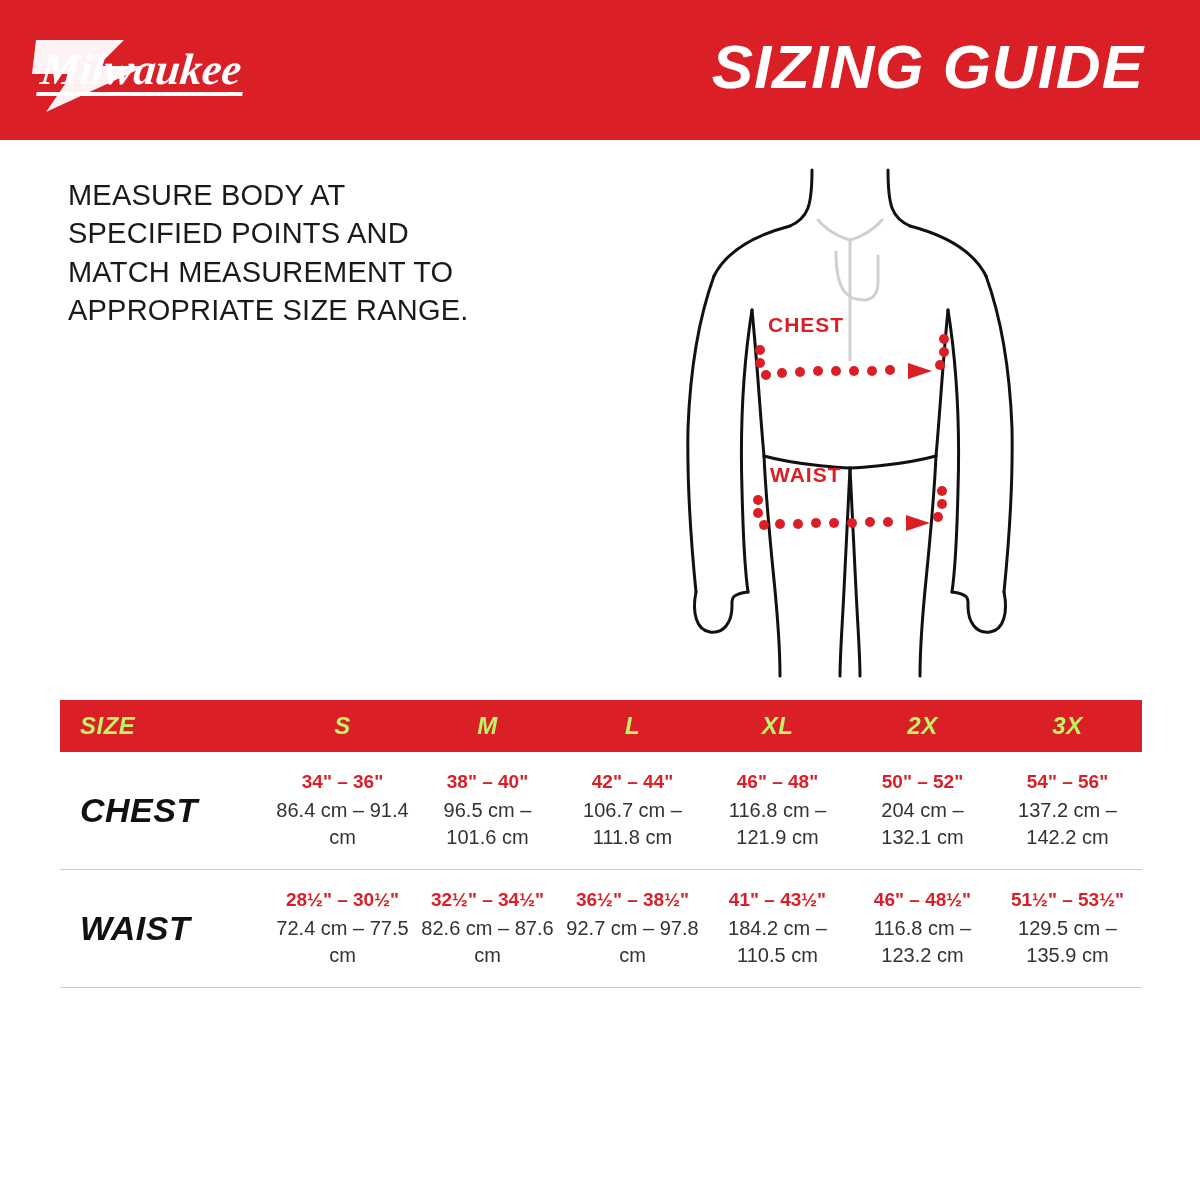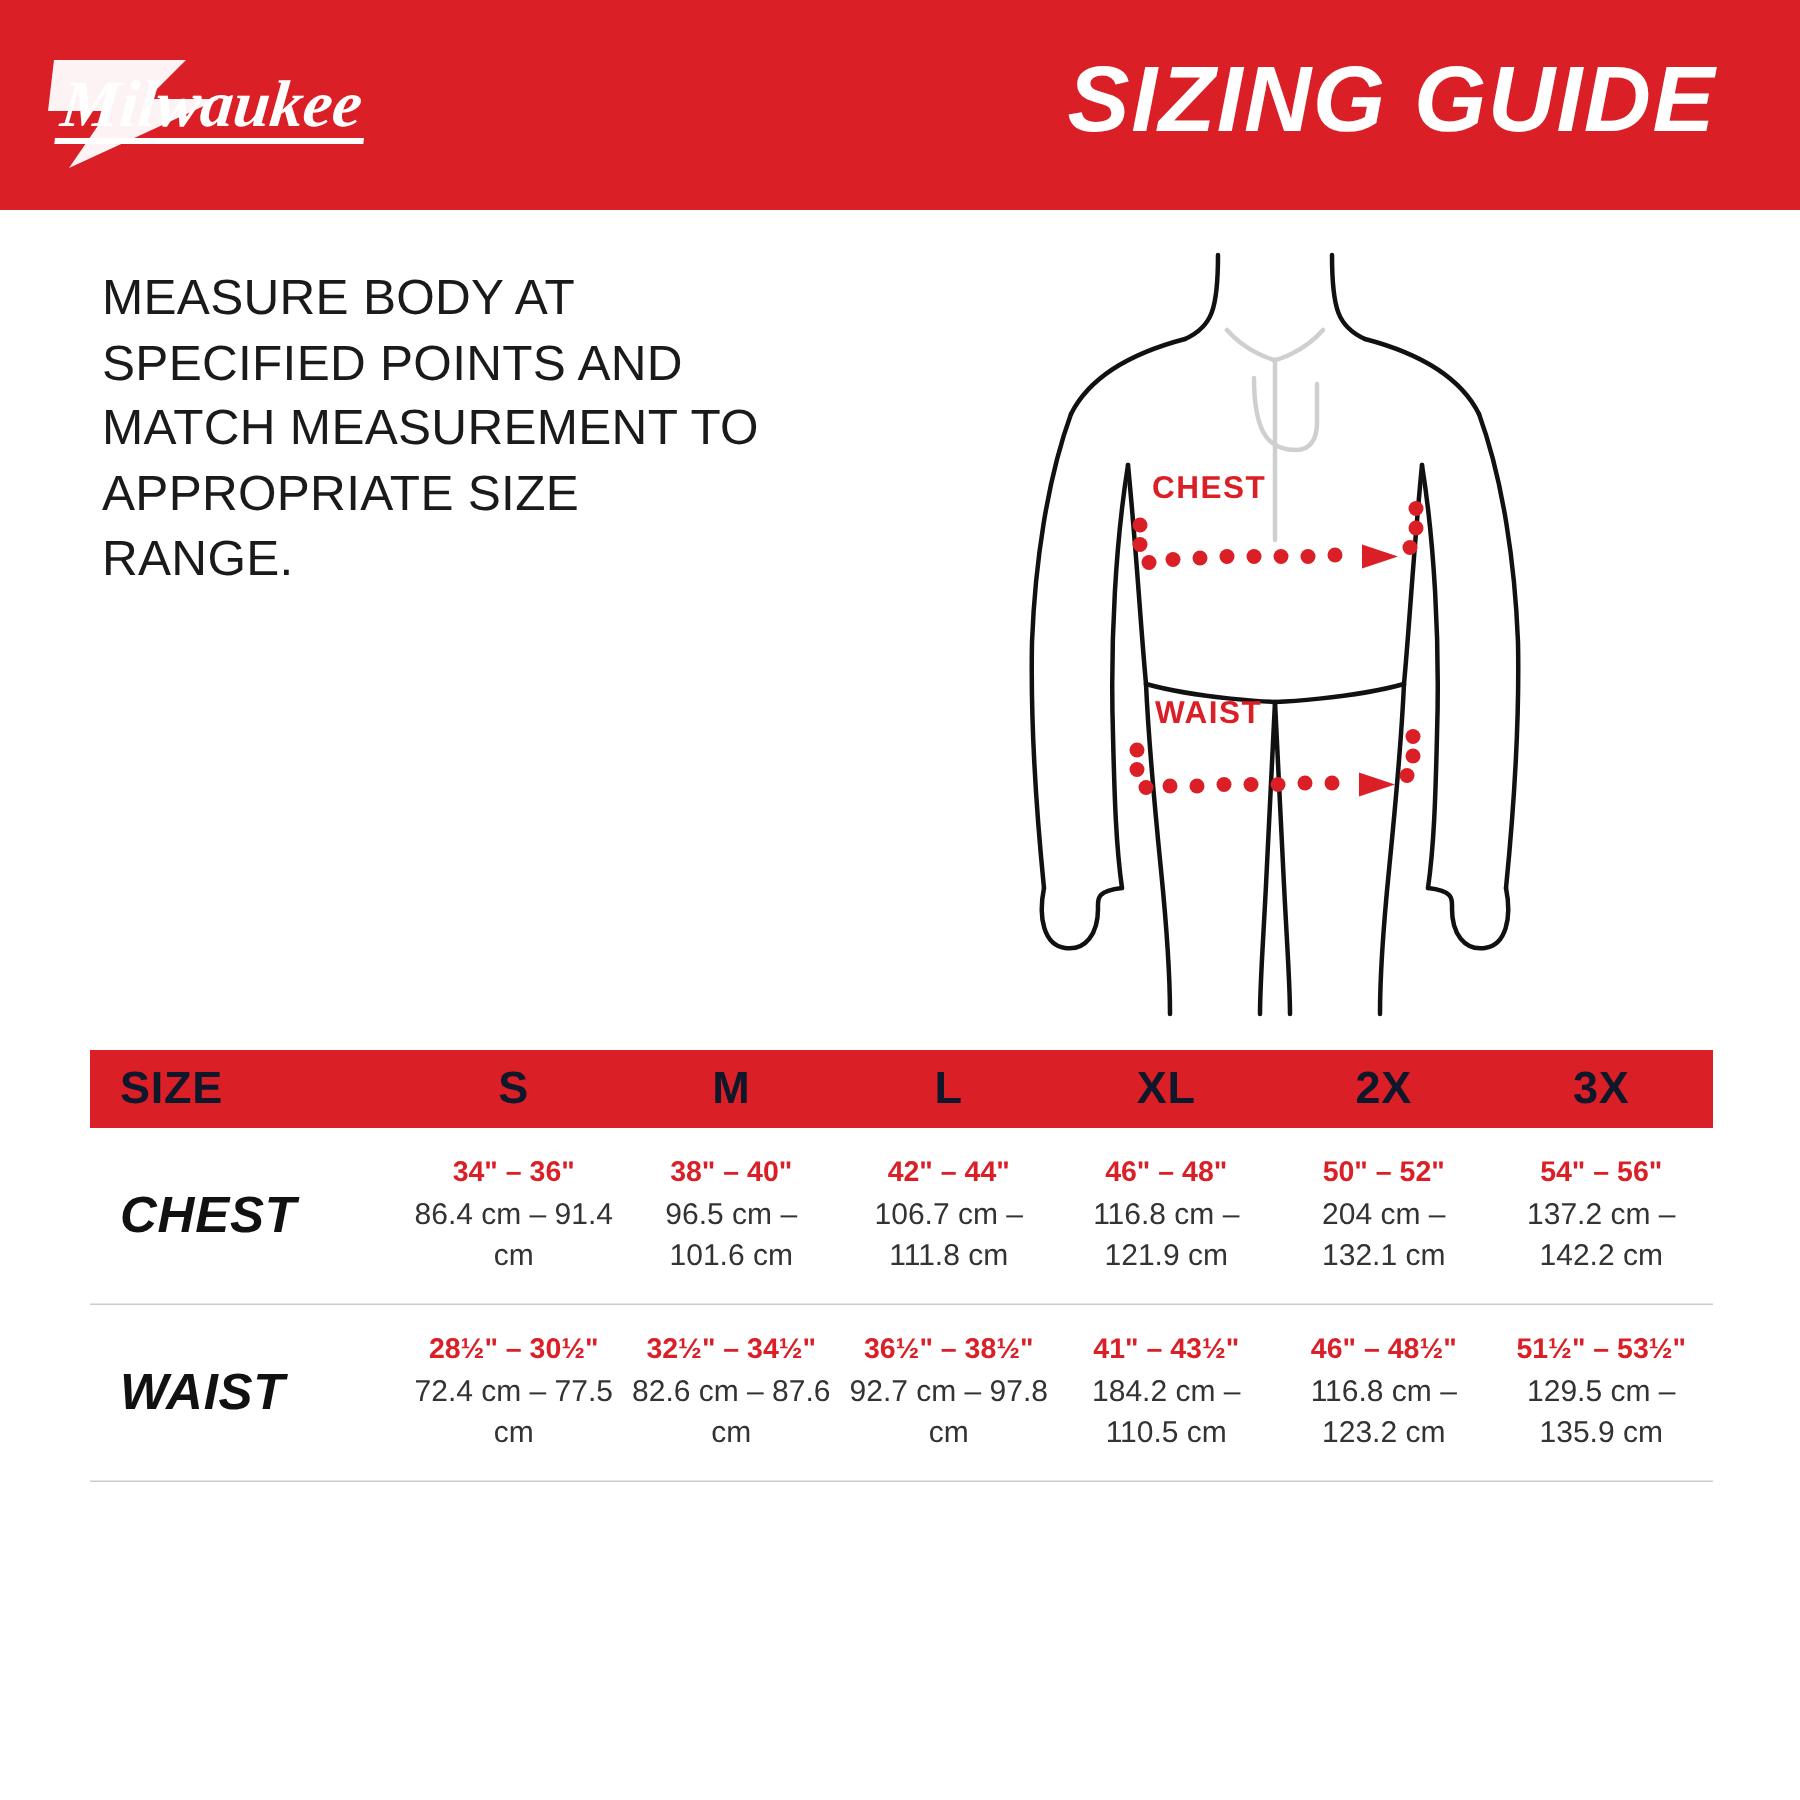--- a/index.html
+++ b/index.html
@@ -43,21 +43,21 @@
     font-family: "Liberation Sans", sans-serif;
     margin-left: 41px;
   }
 
   
   .instructions {
     position: absolute;
     left: 68px; top: 176px;
     width: 440px;
     color: #1a1a1a;
-    font-size: 33px;
+    font-size: 29px;
     line-height: 1.32;
     letter-spacing: 0.2px;
   }
 
   
   .figure {
     position: absolute;
     left: 640px; top: 160px;
     width: 420px; height: 520px;
   }
@@ -69,23 +69,24 @@
     left: 60px; top: 700px;
     width: 1082px;
   }
   .table-head {
     display: flex;
     background: #da1f26;
     height: 52px;
     align-items: center;
   }
   .table-head .cell {
-    color: #0f172a;
-    font-size: 30px;
-    font-weight: bold;
+    color: #bef264;
+    font-size: 24px;
+    font-weight: bold;
+    font-style: italic;
     letter-spacing: 0.5px;
     text-align: center;
   }
   .table-head .cell.label {
     text-align: left;
     padding-left: 20px;
   }
   .col-label { width: 210px; flex: 0 0 210px; }
   .col-size  { width: 145px; flex: 0 0 145px; }
 

